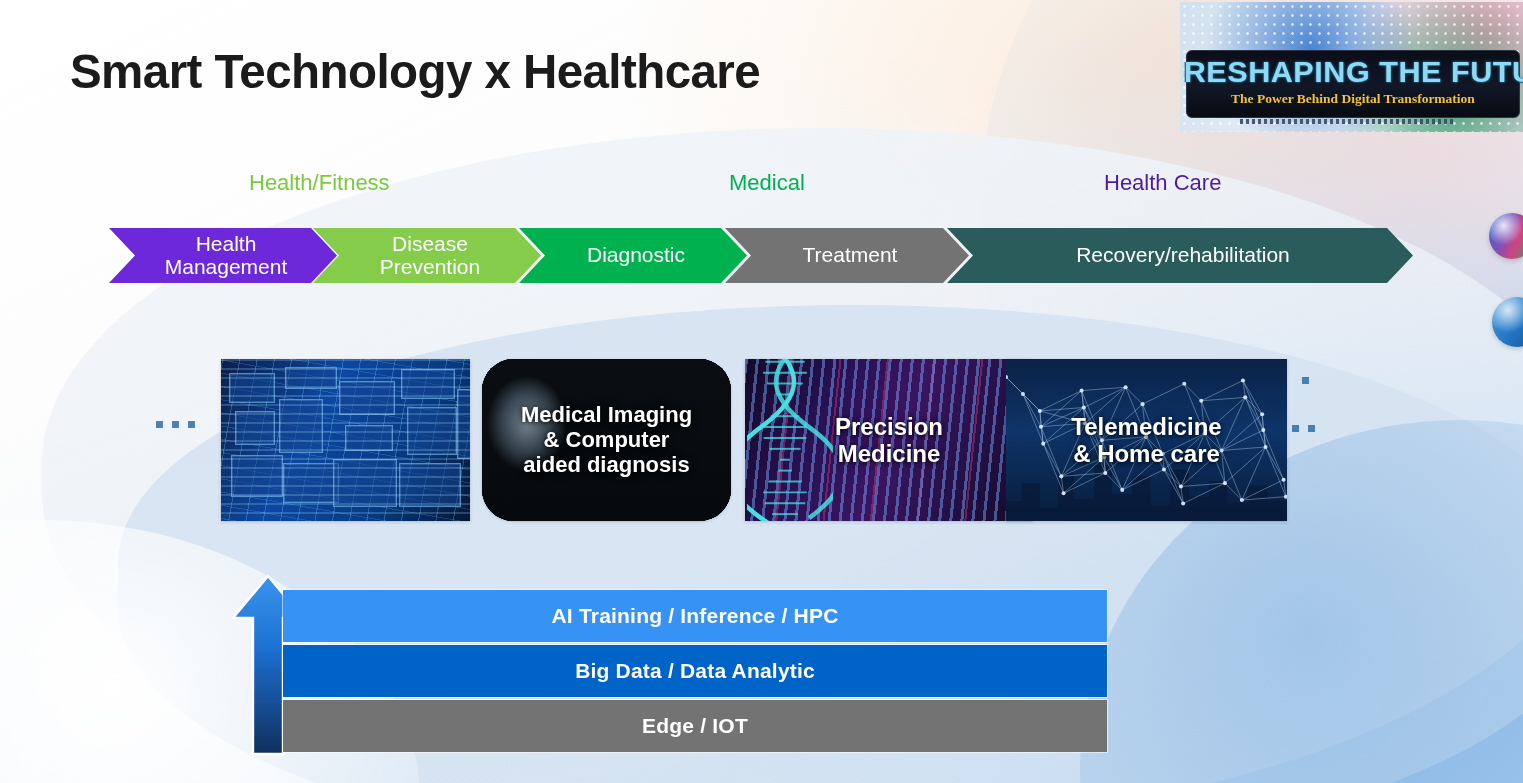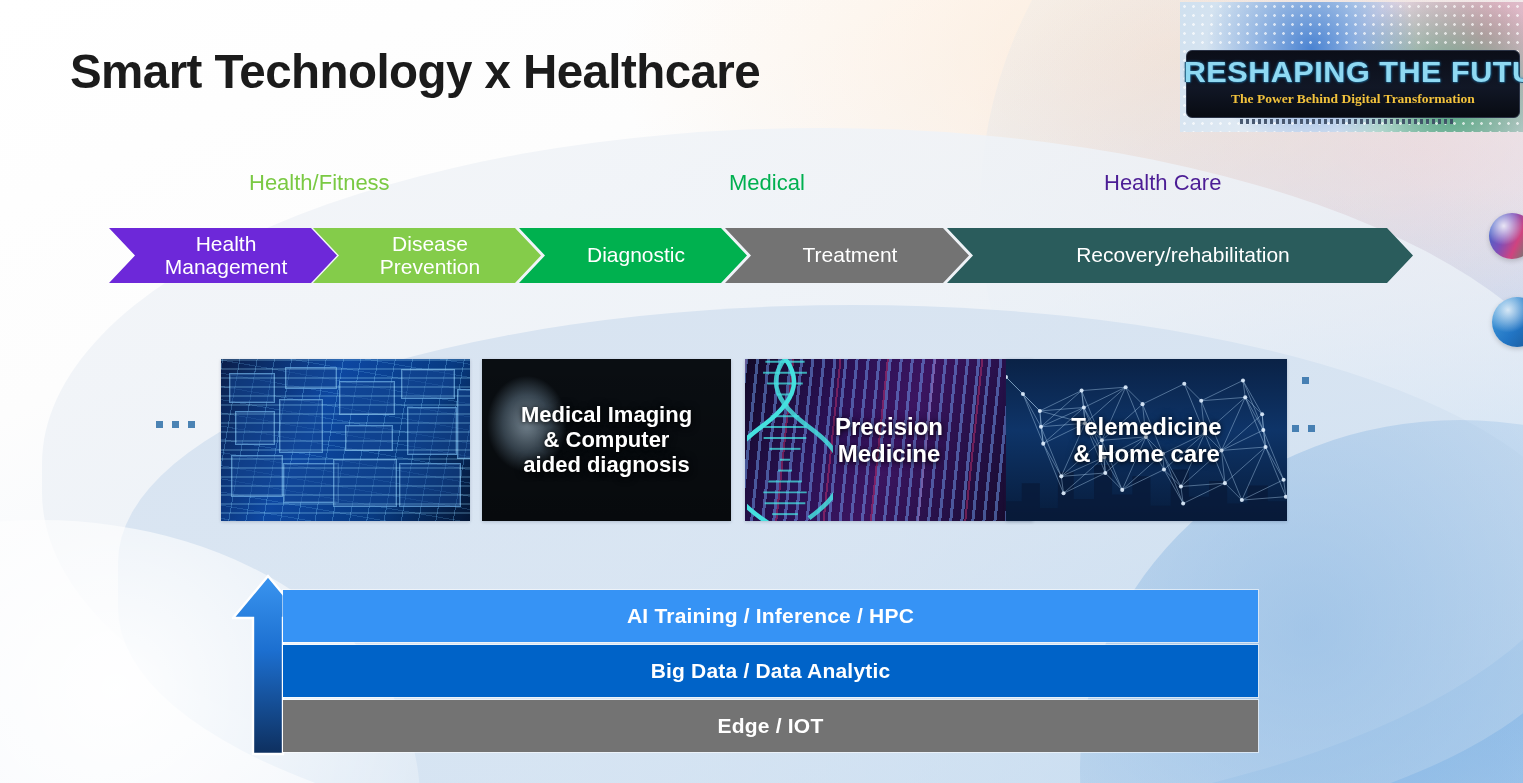--- a/index.html
+++ b/index.html
@@ -306,21 +306,21 @@
   .dot {
     width: 7px; height: 7px;
     background: #2e6ea8;
     opacity: 0.85;
   }
 
   
   .stack-bar {
     position: absolute;
     left: 283px;
-    width: 975px;
+    width: 824px;
     height: 52px;
     display: flex;
     align-items: center;
     justify-content: center;
     color: #ffffff;
     font-weight: bold;
     font-size: 21px;
     letter-spacing: 0.2px;
     box-shadow: 0 0 0 1px rgba(255,255,255,0.55);
   }
@@ -392,21 +392,21 @@
           <div class="db-box" style="left: 62px; top: 104px; width: 56px; height: 40px;"></div>
           <div class="db-box" style="left: 118px; top: 22px; width: 56px; height: 34px;"></div>
           <div class="db-box" style="left: 124px; top: 66px; width: 48px; height: 26px;"></div>
           <div class="db-box" style="left: 112px; top: 100px; width: 64px; height: 48px;"></div>
           <div class="db-box" style="left: 180px; top: 10px; width: 54px; height: 30px;"></div>
           <div class="db-box" style="left: 186px; top: 48px; width: 50px; height: 48px;"></div>
           <div class="db-box" style="left: 178px; top: 104px; width: 62px; height: 44px;"></div>
           <div class="db-box" style="left: 236px; top: 30px; width: 16px; height: 70px;"></div>
         </div>
       </div>
-      <div class="card" style="left: 482px; width: 249px;">
+      <div class="card" style="left: 482px; width: 249px; border-radius: 32px;">
         <div class="art-mri"></div>
         <div class="card-caption small">Medical Imaging<br><span>&amp; Computer</span><br><span>aided diagnosis</span></div>
       </div>
       <div class="card" style="left: 745px; width: 288px;">
         <div class="art-dna">
           <svg class="dna-helix" viewBox="0 0 86 190" preserveAspectRatio="none">
             <path d="M14,-10 C58,22 58,50 14,82 C-30,114 -30,142 14,174 C46,196 58,206 62,214" stroke="#45e0df" stroke-width="4.5" fill="none"></path>
             <path d="M62,-10 C18,22 18,50 62,82 C106,114 106,142 62,174" stroke="#45e0df" stroke-width="4.5" fill="none" opacity="0.85"></path>
             <line x1="38" y1="-6" x2="38" y2="-6" stroke="#45e0df" stroke-width="2" opacity="0.75"></line>
             <line x1="26.500880963525496" y1="5" x2="49.499119036474504" y2="5" stroke="#45e0df" stroke-width="2" opacity="0.75"></line>

